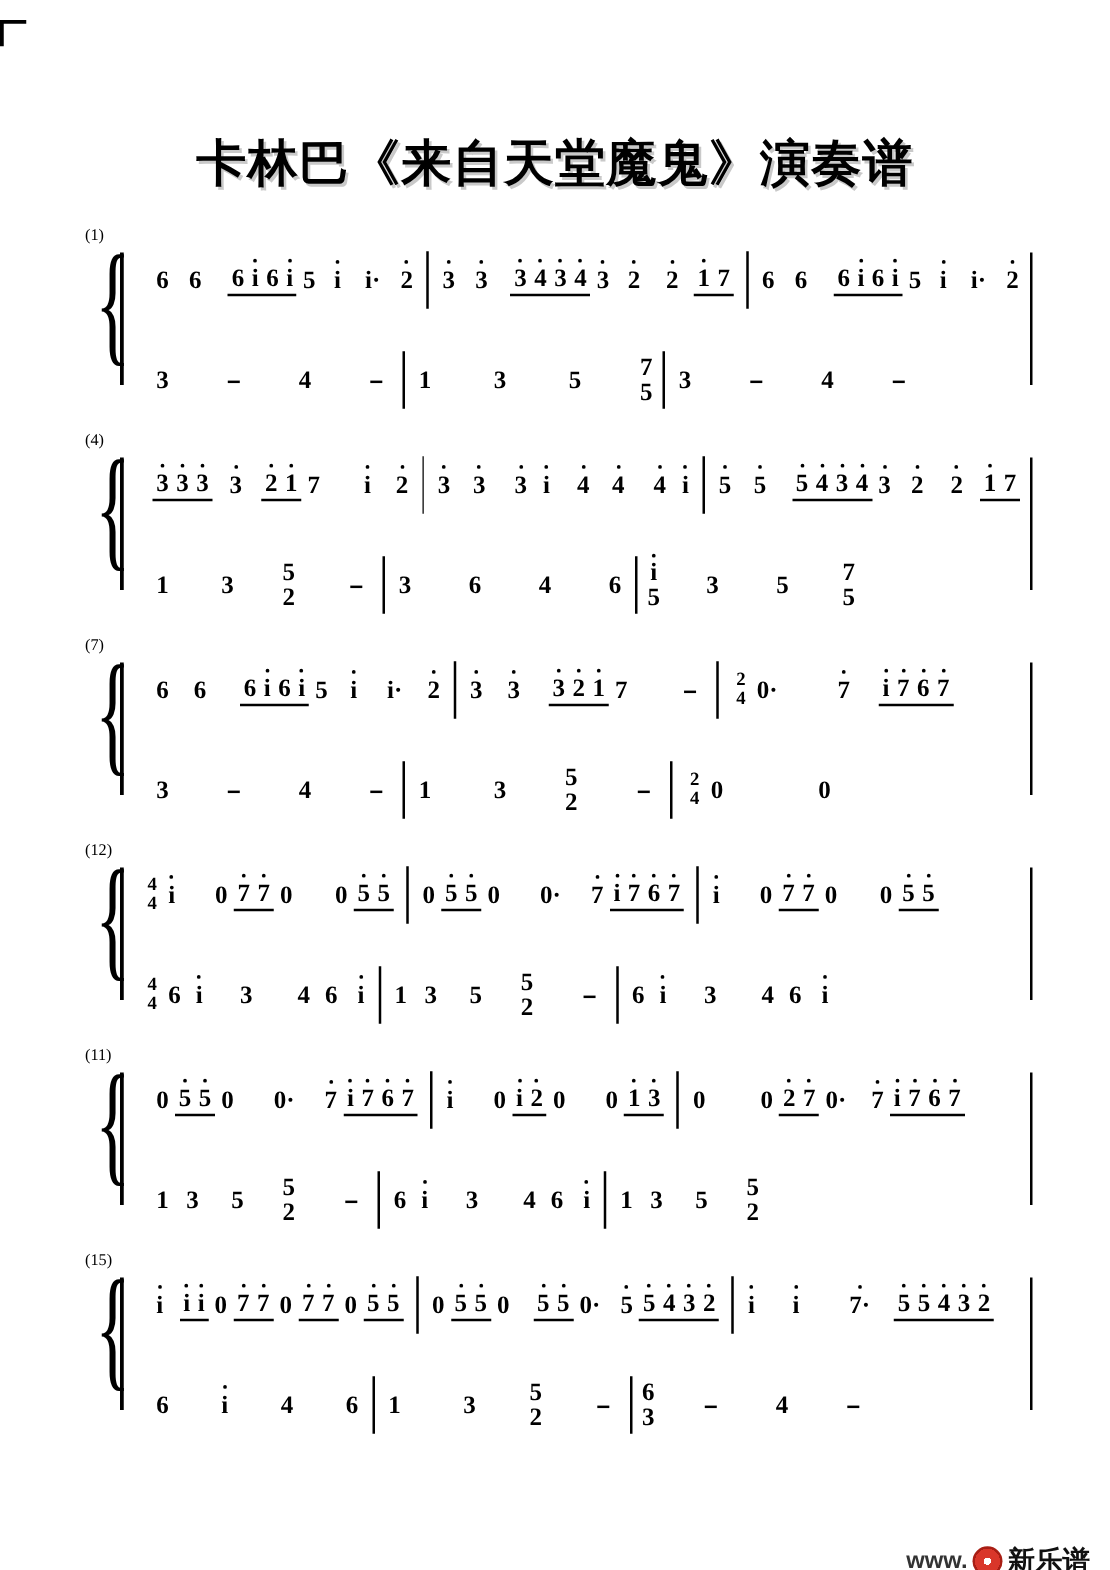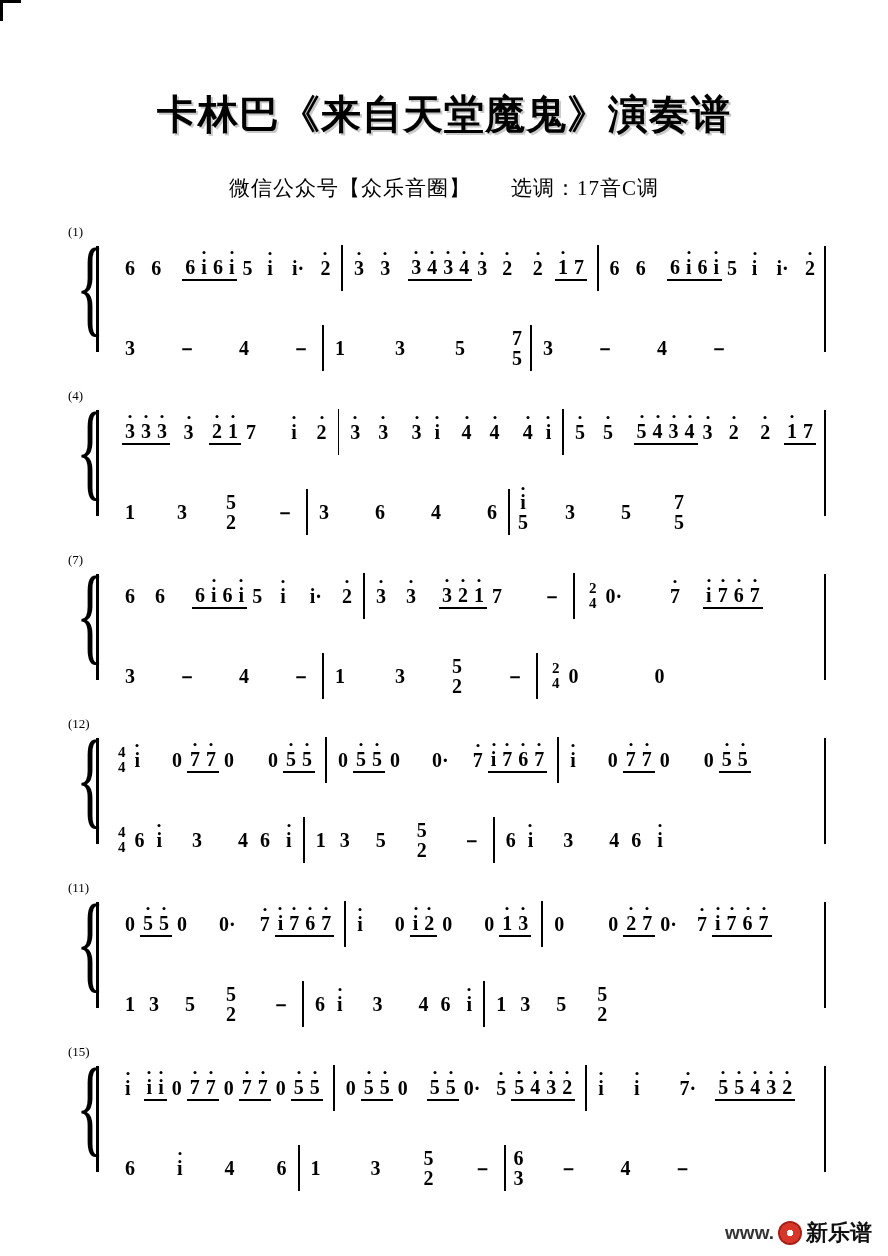--- a/index.html
+++ b/index.html
@@ -12,21 +12,21 @@
     overflow:hidden;
   }
   .page{position:relative;width:888px;height:1256px;}
 
   .title{
     text-align:center;
     font-family:"DejaVu Sans", sans-serif;
     font-weight:bold;
     font-size:40px;
     letter-spacing:1px;
-    margin:0;
+    margin:16px;
     padding-top:87px;
     color:#000;
     text-shadow:2px 2px 0 #c9c9c9;
   }
   .subline{
     display:flex;
     justify-content:center;
     align-items:baseline;
     gap:40px;
     font-size:21px;
@@ -147,24 +147,20 @@
 </style>
 </head>
 <body>
 
 <div class="page">
 
   <div class="corner"></div>
 
   <h1 class="title">卡林巴《来自天堂魔鬼》演奏谱</h1>
 
-  <div class="subline">
-    <span class="wechat">微信公众号【众乐音圈】</span>
-    <span class="key">选调：17音C调</span>
-  </div>
 
   <div class="staves">
 
     <div class="system">
       <div class="measure-no">(1)</div>
       <div class="brace">{</div>
       <div class="barline-left"></div>
       <div class="barline-right"></div>
       <div class="rows">
         <div class="row upper">

